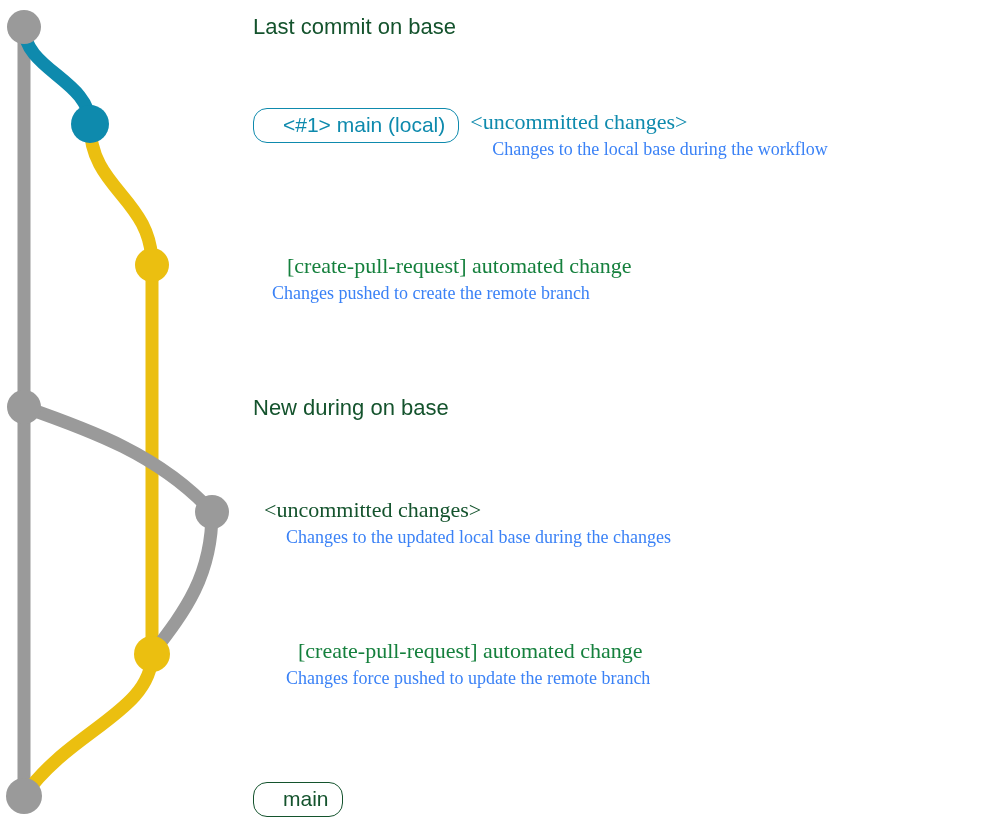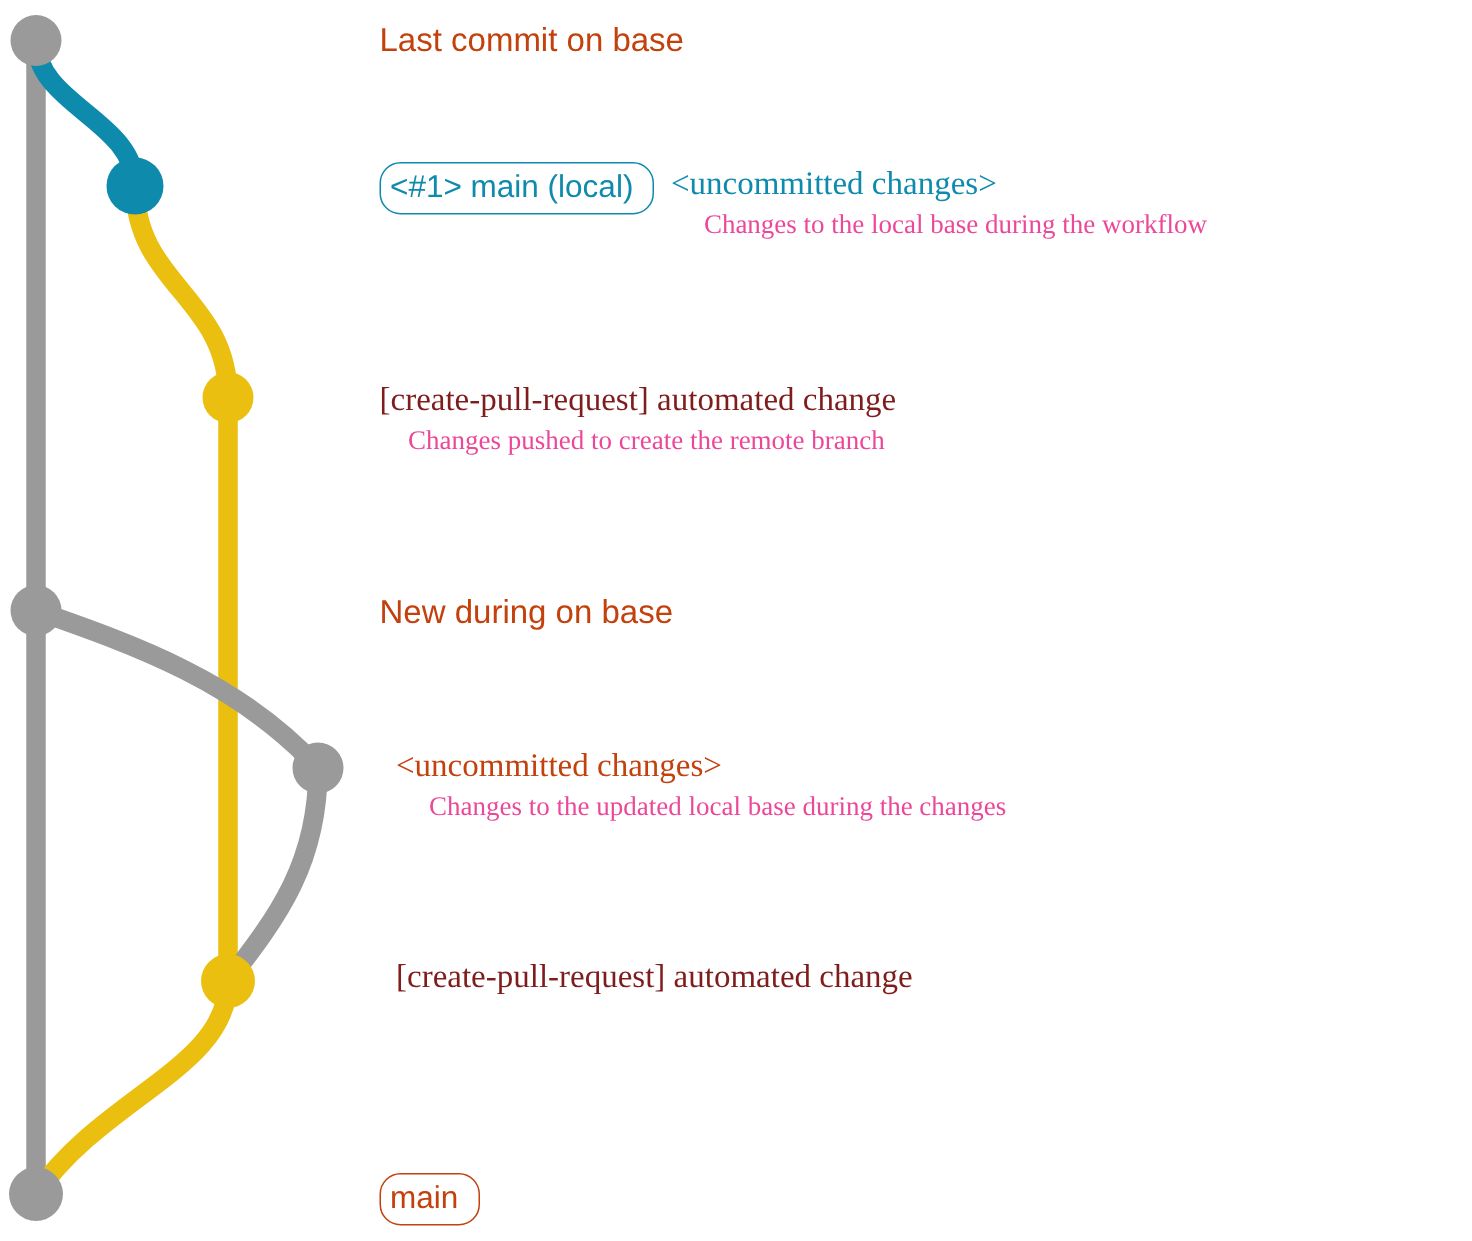--- a/index.html
+++ b/index.html
@@ -50,51 +50,51 @@
   
   .labeled {
     display: flex;
     align-items: flex-start;
     white-space: nowrap;
   }
   .badge {
     display: inline-block;
     border: 1.6px solid currentColor;
     border-radius: 14px;
-    padding: 4px 13px 5px 6px;
+    padding: 4px 13px 5px 29px;
     font-family: "Liberation Sans", sans-serif;
     font-size: 21px;
     line-height: 24px;
     white-space: nowrap;
     box-sizing: border-box;
   }
   .msg-block {
     margin-left: 11px;
     white-space: nowrap;
   }
   .msg {
     font-family: Liberation Serif, serif;
     font-size: 22px;
     line-height: 27px;
     white-space: nowrap;
   }
   .desc {
     font-family: "Liberation Serif", serif;
     font-size: 18px;
     line-height: 22px;
-    color: #ec4899;
+    color: #3b82f6;
     margin-top: 3px;
     margin-left: 22px;
     white-space: nowrap;
   }
 
   
   .c-blue   { color: #0e8aad; }
-  .c-yellow { color: #7f1d1d; }
-  .c-grey   { color: #c2410c; }
+  .c-yellow { color: #15803d; margin-left: 34px; }
+  .c-grey   { color: #14532d; }
 
   
   .inline-row {
     display: flex;
     align-items: center;
     white-space: nowrap;
     gap: 16px;
   }
   .inline-row .msg { margin-left: 11px; }
 </style>
@@ -157,20 +157,21 @@
         <div class="msg c-grey">&lt;uncommitted changes&gt;</div>
         <div class="desc">Changes to the updated local base during the changes</div>
       </span>
     </div>
   </div>
 
   <div class="row" style="top:637px;">
     <div class="labeled">
       <span class="msg-block">
         <div class="msg c-yellow">[create-pull-request] automated change</div>
+        <div class="desc">Changes force pushed to update the remote branch</div>
       </span>
     </div>
   </div>
 
   <div class="row" style="top:782px;">
     <div class="inline-row">
       <span class="badge c-grey">main</span>
     </div>
   </div>
 

